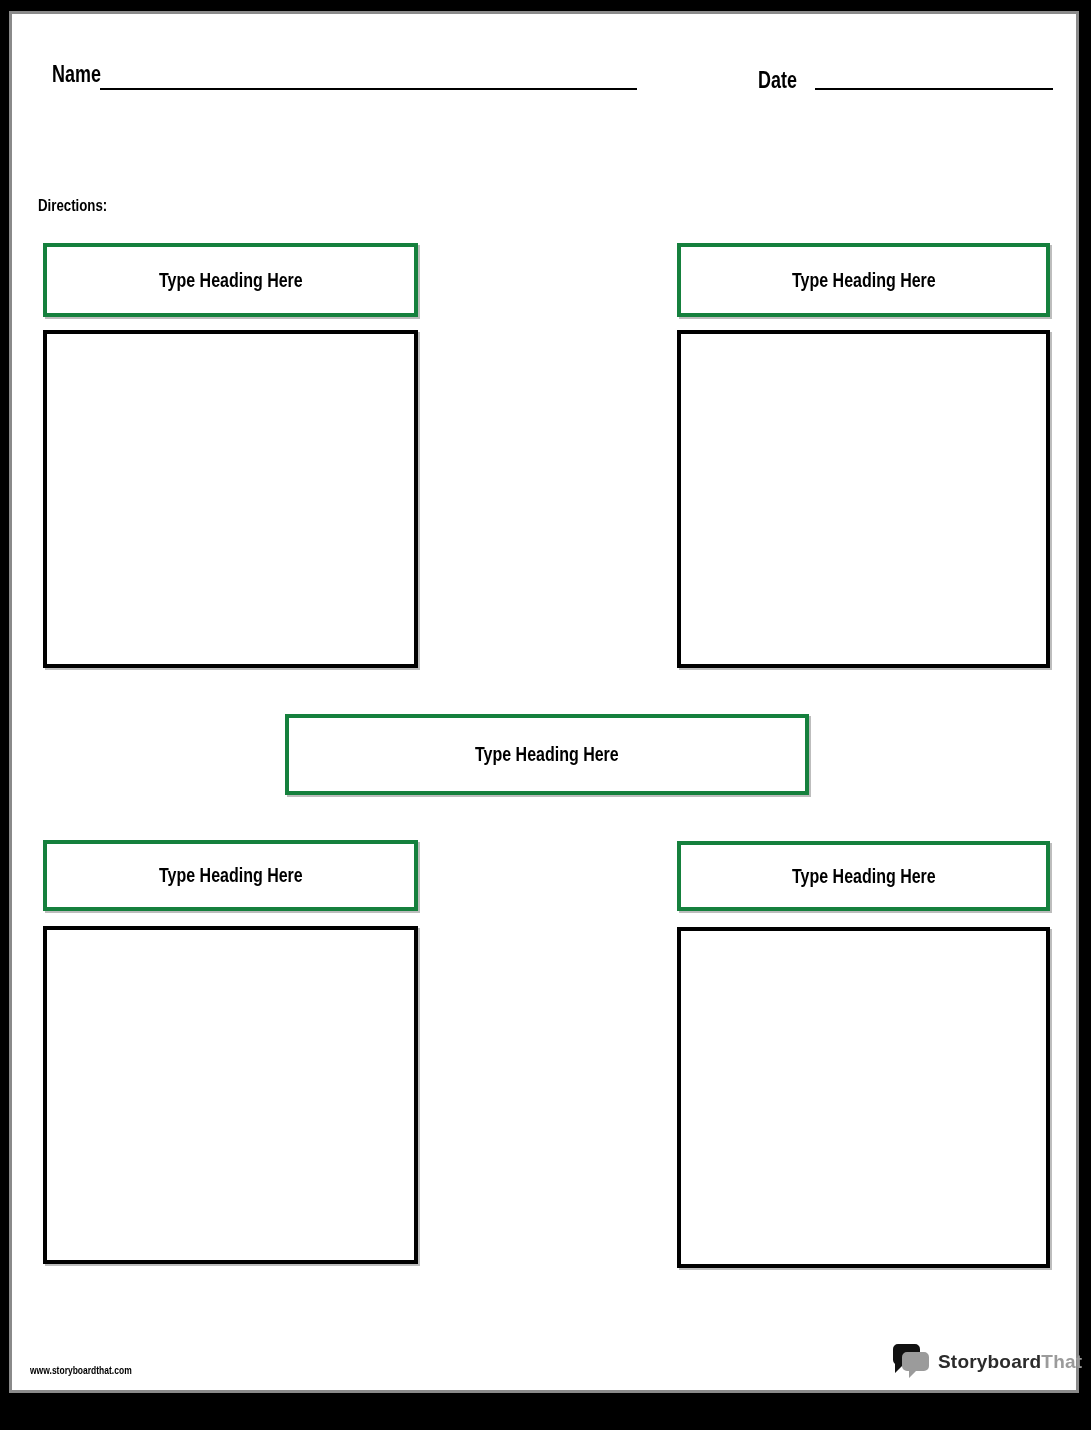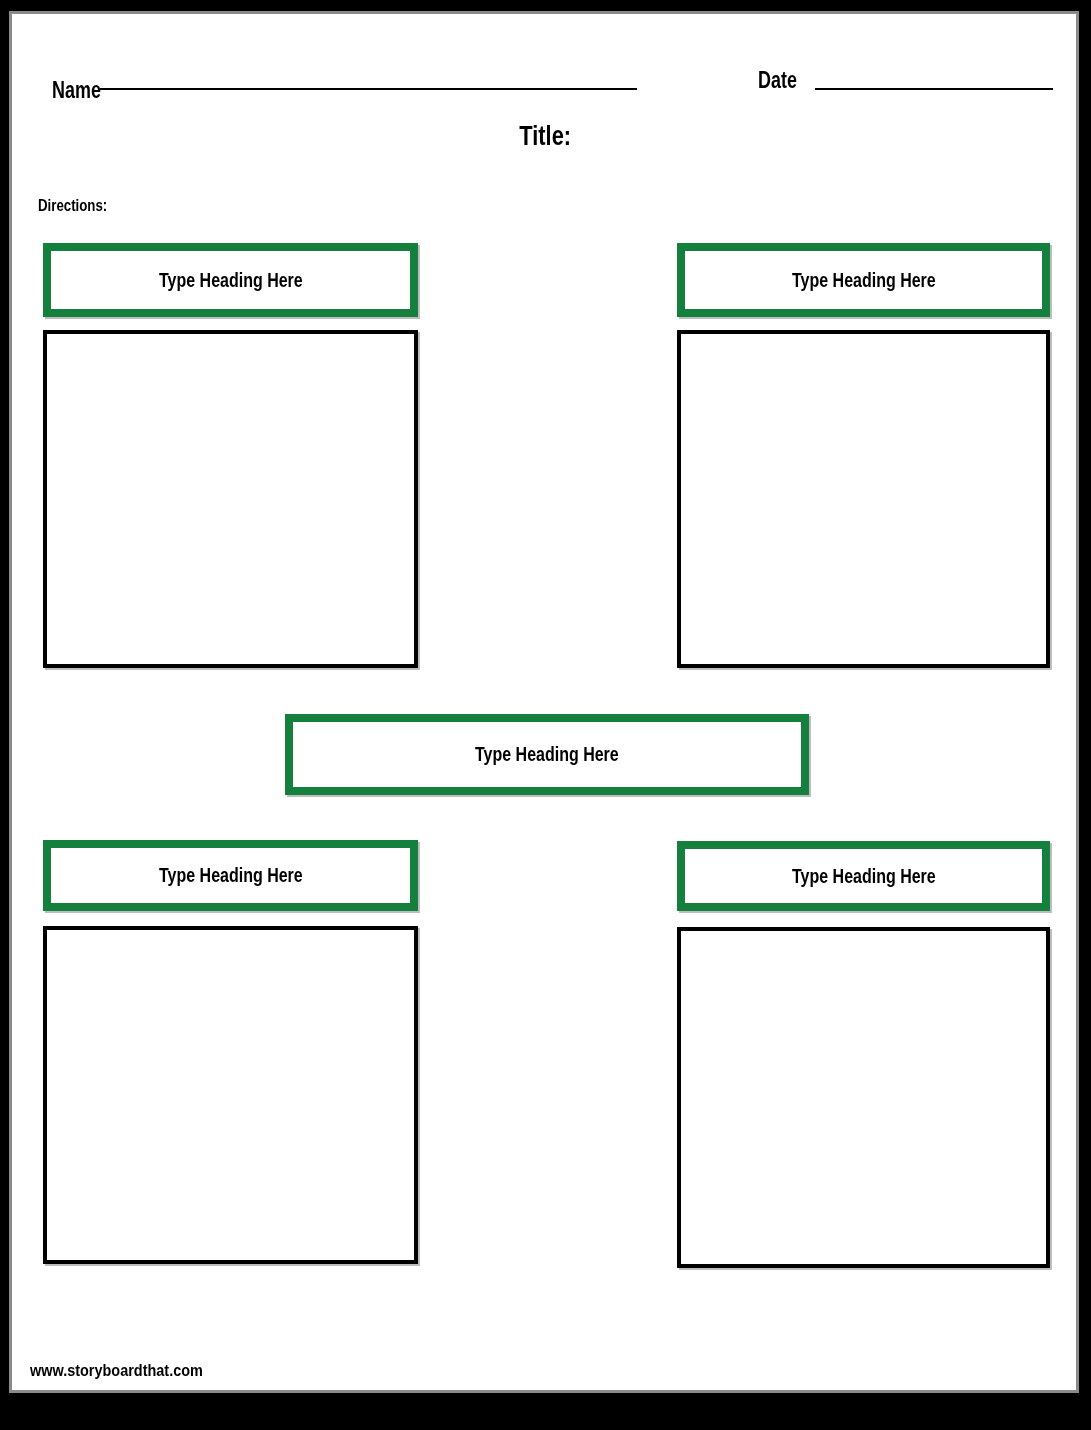--- a/index.html
+++ b/index.html
@@ -58,21 +58,21 @@
     line-height: 28px;
     font-weight: bold;
   }
   .directions-text {
     font-size: 17px;
     line-height: 23px;
   }
   .hbox {
     position: absolute;
     box-sizing: border-box;
-    border: 8px solid #15803d;
+    border: 4px solid #15803d;
     background: #fff;
     display: flex;
     align-items: center;
     justify-content: center;
     box-shadow: 2px 2px 0 #bdbdbd;
   }
   .hbox-text {
     font-weight: bold;
     font-size: 20px;
     white-space: nowrap;
@@ -81,21 +81,21 @@
     transform-origin: 50% 50%;
   }
   .cbox {
     position: absolute;
     box-sizing: border-box;
     border: 4px solid #000;
     background: #fff;
     box-shadow: 2px 2px 0 #bdbdbd;
   }
   .site-url {
-    font-size: 17px;
+    font-size: 10px;
     line-height: 13px;
     font-weight: bold;
   }
   .site-url .squeeze { transform: scaleX(0.85); }
   .logo {
     position: absolute;
     left: 891px;
     top: 1343px;
     display: flex;
     align-items: center;
@@ -109,33 +109,30 @@
   .logo-primary { color: #2b2b2b; font-weight: bold; }
   .logo-secondary { color: #9b9b9b; font-weight: bold; }
 </style>
 </head>
 <body>
 
 <div class="canvas">
 
   <div class="page"></div>
 
-  <div class="abs bold-cond ink field-label" style="left:52px; top:79px;">
+  <div class="abs bold-cond ink field-label" style="left:52px; top:63px;">
     <span class="squeeze">Name</span>
   </div>
   <div class="rule" style="left:100px; top:88px; width:537px;"></div>
 
   <div class="abs bold-cond ink field-label" style="left:758px; top:69px;">
     <span class="squeeze">Date</span>
   </div>
   <div class="rule" style="left:815px; top:88px; width:238px;"></div>
 
-  <div class="abs bold-cond ink title-text" style="top:122px;">
-    <span class="squeeze-center">Title:</span>
-  </div>
 
   <div class="abs bold-cond ink directions-text" style="left:38px; top:194px;">
     <span class="squeeze">Directions:</span>
   </div>
 
   <div class="hbox" style="left:43px; top:243px; width:375px; height:74px;">
     <span class="hbox-text">Type Heading Here</span>
   </div>
   <div class="cbox" style="left:43px; top:330px; width:375px; height:338px;"></div>
 
@@ -155,14 +152,23 @@
 
   <div class="hbox" style="left:677px; top:841px; width:373px; height:70px;">
     <span class="hbox-text">Type Heading Here</span>
   </div>
   <div class="cbox" style="left:677px; top:927px; width:373px; height:341px;"></div>
 
   <div class="abs bold-cond ink site-url" style="left:30px; top:1364px;">
     <span class="squeeze">www.storyboardthat.com</span>
   </div>
 
+  <div class="logo">
+    <span style="display:inline-block; width:42px; height:38px;">
+      <svg width="42" height="38" viewBox="0 0 42 38" xmlns="http://www.w3.org/2000/svg">
+        <path fill="#111111" d="M7 1 h17 a5 5 0 0 1 5 5 v10 a5 5 0 0 1 -5 5 h-11 l-9 9 v-9 a5 5 0 0 1 -2 -4 v-11 a5 5 0 0 1 5 -5 z"></path>
+        <path fill="#9b9b9b" d="M16 9 h17 a5 5 0 0 1 5 5 v9 a5 5 0 0 1 -5 5 h-8 l-7 7 v-7 h-2 a5 5 0 0 1 -5 -5 v-9 a5 5 0 0 1 5 -5 z"></path>
+      </svg>
+    </span>
+    <span class="logo-text"><span class="logo-primary">Storyboard</span><span class="logo-secondary">That</span></span>
+  </div>
 
 </div>
 
 </body></html>

